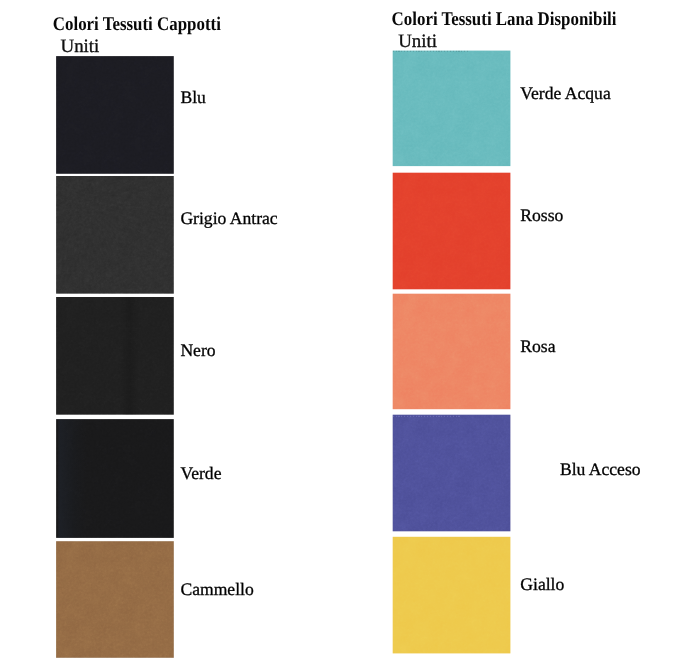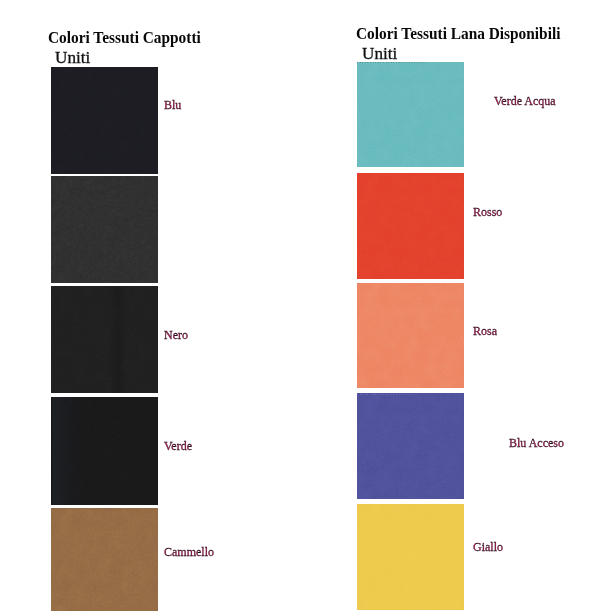--- a/index.html
+++ b/index.html
@@ -15,21 +15,21 @@
     overflow: hidden;
     font-family: "Liberation Serif", serif;
     color: #1a1a1a;
   }
   .page {
     position: absolute;
     left: 0; top: 0;
     width: 616px; height: 611px;
     background: #ffffff;
   }
-  .column { position: absolute; top: 16px; height: 533px; }
+  .column { position: absolute; top: 0; height: 533px; }
   .col-title {
     position: absolute;
     font-weight: bold;
     font-size: 17.6px;
     line-height: 17.6px;
     white-space: nowrap;
     color: #080808;
     transform: scaleX(0.873);
     transform-origin: left top;
   }
@@ -85,24 +85,24 @@
     opacity: 0.75;
   }
   
   .crease {
     position: absolute;
     top: 0; bottom: 0;
     pointer-events: none;
   }
   .swatch-label {
     position: absolute;
-    font-size: 12px;
+    font-size: 16px;
     line-height: 17px;
     white-space: nowrap;
-    color: #be185d;
+    color: #000000;
     -webkit-text-stroke: 0.3px #101010;
   }
 </style>
 </head>
 <body>
 
 <svg class="svg-defs" aria-hidden="true">
   <filter id="fabric-grain" x="0" y="0" width="100%" height="100%">
     <feTurbulence type="fractalNoise" baseFrequency="0.45" numOctaves="4" stitchTiles="stitch"></feTurbulence>
     <feColorMatrix type="saturate" values="0"></feColorMatrix>
@@ -131,20 +131,21 @@
         <div class="grain" style="opacity:0.22"></div>
         <div class="mottle"></div>
       </div>
     <div class="swatch-label" style="left:164px; top:81px;">Blu</div>
 
     <div class="swatch" style="left: 51px; top: 160px; width: 107px; height: 107px; background-color: rgb(41, 41, 41);">
         <div class="grain" style="opacity:0.30"></div>
         <div class="weave"></div>
         <div class="mottle"></div>
       </div>
+    <div class="swatch-label" style="left:164px; top:191px;">Grigio Antrac</div>
 
     <div class="swatch" style="left: 51px; top: 270px; width: 107px; height: 107px; background-color: rgb(29, 29, 29);">
         <div class="grain" style="opacity:0.28"></div>
         <div class="mottle"></div>
         <div class="crease" style="left:58px;width:18px;background:linear-gradient(90deg,rgba(0,0,0,0) 0%,rgba(0,0,0,0.13) 50%,rgba(0,0,0,0) 100%)"></div>
       </div>
     <div class="swatch-label" style="left:164px; top:311px;">Nero</div>
 
     <div class="swatch" style="left: 51px; top: 381px; width: 107px; height: 108px; background-color: rgb(23, 23, 24);">
         <div class="grain" style="opacity:0.26"></div>
@@ -162,21 +163,21 @@
 
   <div class="column" style="left:310px;width:306px;">
     <div class="col-title" style="left:46px; top:9px; transform:scaleX(0.873);">Colori Tessuti Lana Disponibili</div>
     <div class="col-sub" style="left:52px; top:29px;">Uniti</div>
 
     <div class="swatch" style="left: 47px; top: 46px; width: 107px; height: 105px; background-color: rgb(100, 184, 187);">
         <div class="grain" style="opacity:0.13"></div>
         <div class="mottle"></div>
         <div class="edge-line" style="left:0;top:0;width:70px;color:rgba(35,65,70,0.38)"></div>
       </div>
-    <div class="swatch-label" style="left:163px; top:77px;margin-left:21px;">Verde Acqua</div>
+    <div class="swatch-label" style="left:163px; top:77px;">Verde Acqua</div>
 
     <div class="swatch" style="left: 47px; top: 157px; width: 107px; height: 106px; background-color: rgb(227, 62, 42);">
         <div class="grain" style="opacity:0.12"></div>
         <div class="mottle"></div>
       </div>
     <div class="swatch-label" style="left:163px; top:188px;text-align:right;">Rosso</div>
 
     <div class="swatch" style="left: 47px; top: 267px; width: 107px; height: 105px; background-color: rgb(238, 129, 96);">
         <div class="grain" style="opacity:0.10"></div>
         <div class="mottle"></div>

